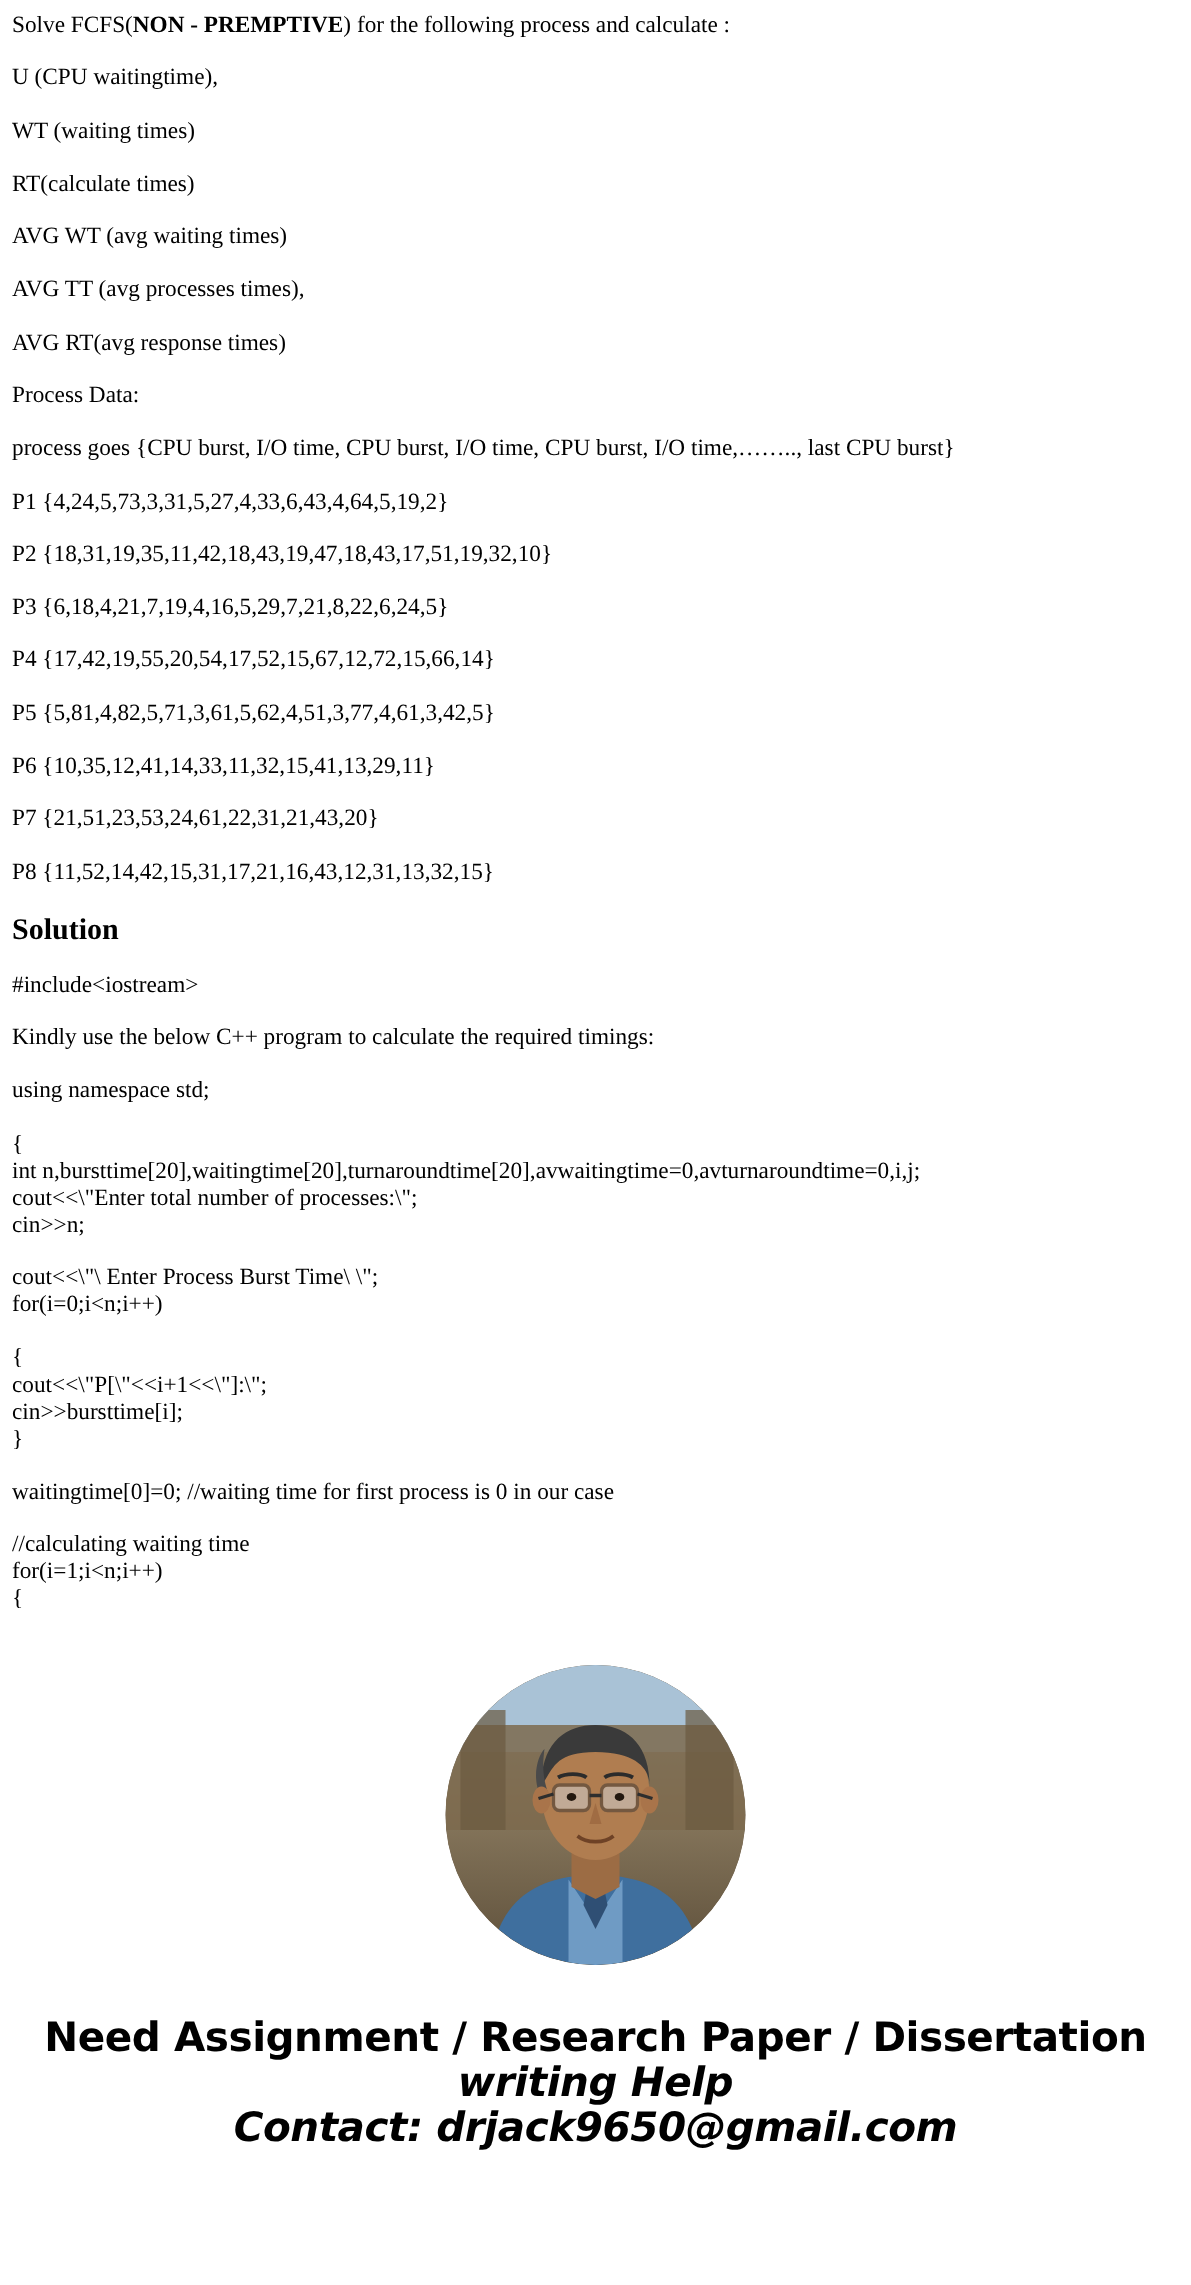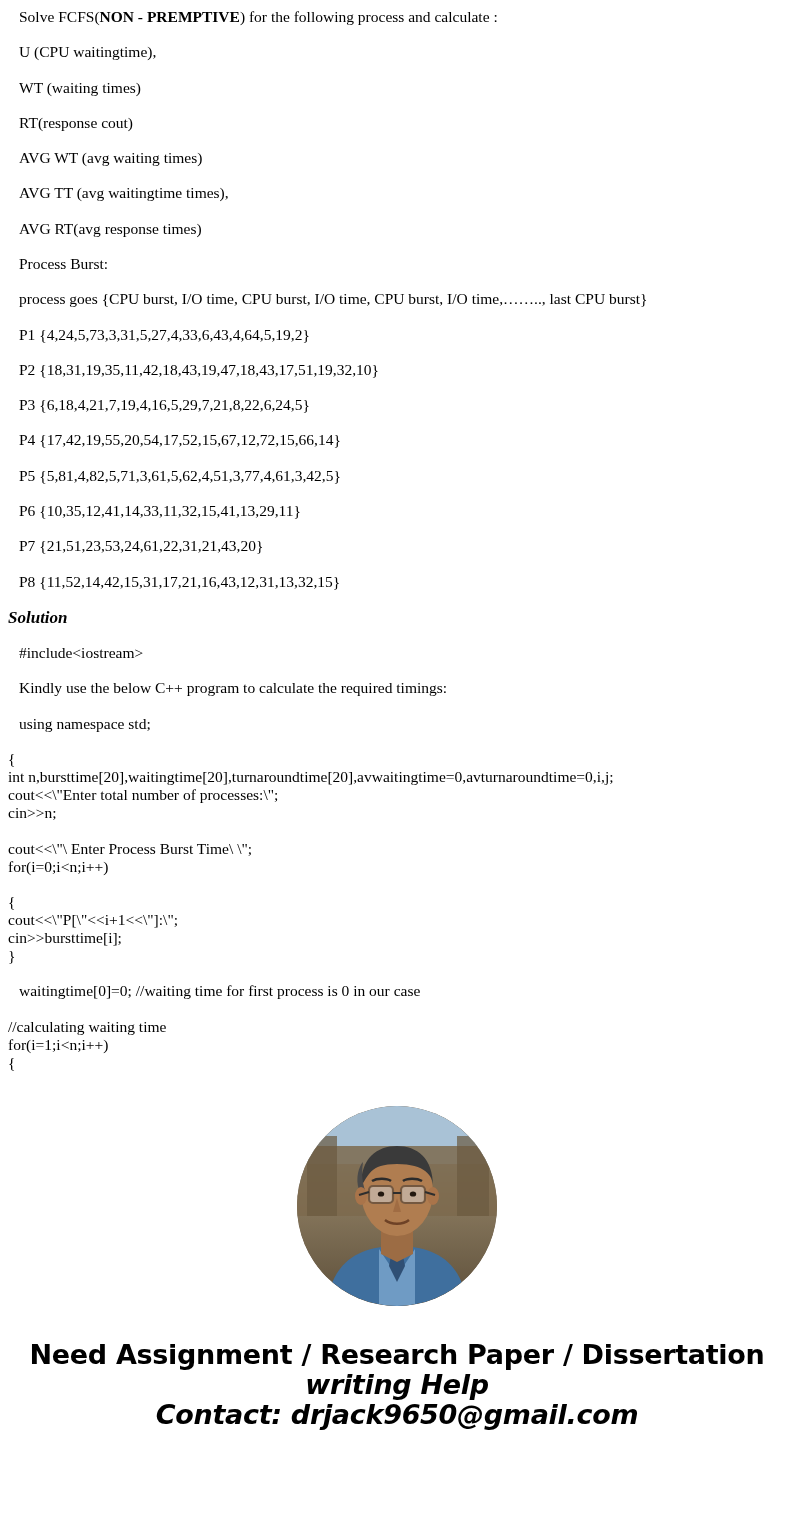--- a/index.html
+++ b/index.html
@@ -11,32 +11,31 @@
     width: 794px;
     font-family: "Liberation Serif", serif;
     color: #000000;
   }
   .page {
     width: 794px;
     box-sizing: border-box;
     padding: 8px 8px 0 8px;
   }
   p.line {
-    margin: 0 0 17px 11px;
+    margin: 0 0 17px 0;
     font-size: 15.5px;
     line-height: 1.18;
   }
   p.line:last-child { margin-bottom: 0; }
   .bold { font-weight: bold; }
   h2.solution {
-    font-size: 17px;
+    font-size: 20px;
     font-weight: bold;
     margin: 0 0 16px 0;
     line-height: 1.2;
-    font-style: italic;
   }
   .code-block {
     margin: 0 0 17px 0;
     font-size: 15.5px;
     line-height: 1.17;
   }
   .code-block div { white-space: pre-wrap; }
   .photo-wrap {
     margin-top: 34px;
     display: flex;
@@ -67,26 +66,26 @@
 </head>
 <body>
 
 <div class="page">
 
   <p class="line"><span>Solve FCFS(</span><span class="bold">NON - PREMPTIVE</span><span>) for the following process and calculate :</span></p>
 
 
   <p class="line">U (CPU waitingtime),</p>
   <p class="line">WT (waiting times)</p>
-  <p class="line">RT(response cout)</p>
+  <p class="line">RT(calculate times)</p>
   <p class="line">AVG WT (avg waiting times)</p>
-  <p class="line">AVG TT (avg waitingtime times),</p>
+  <p class="line">AVG TT (avg processes times),</p>
   <p class="line">AVG RT(avg response times)</p>
 
-  <p class="line">Process Burst:</p>
+  <p class="line">Process Data:</p>
   <p class="line">process goes {CPU burst, I/O time, CPU burst, I/O time, CPU burst, I/O time,…….., last CPU burst}</p>
 
   <p class="line">P1 {4,24,5,73,3,31,5,27,4,33,6,43,4,64,5,19,2}</p>
   <p class="line">P2 {18,31,19,35,11,42,18,43,19,47,18,43,17,51,19,32,10}</p>
   <p class="line">P3 {6,18,4,21,7,19,4,16,5,29,7,21,8,22,6,24,5}</p>
   <p class="line">P4 {17,42,19,55,20,54,17,52,15,67,12,72,15,66,14}</p>
   <p class="line">P5 {5,81,4,82,5,71,3,61,5,62,4,51,3,77,4,61,3,42,5}</p>
   <p class="line">P6 {10,35,12,41,14,33,11,32,15,41,13,29,11}</p>
   <p class="line">P7 {21,51,23,53,24,61,22,31,21,43,20}</p>
   <p class="line">P8 {11,52,14,42,15,31,17,21,16,43,12,31,13,32,15}</p>

